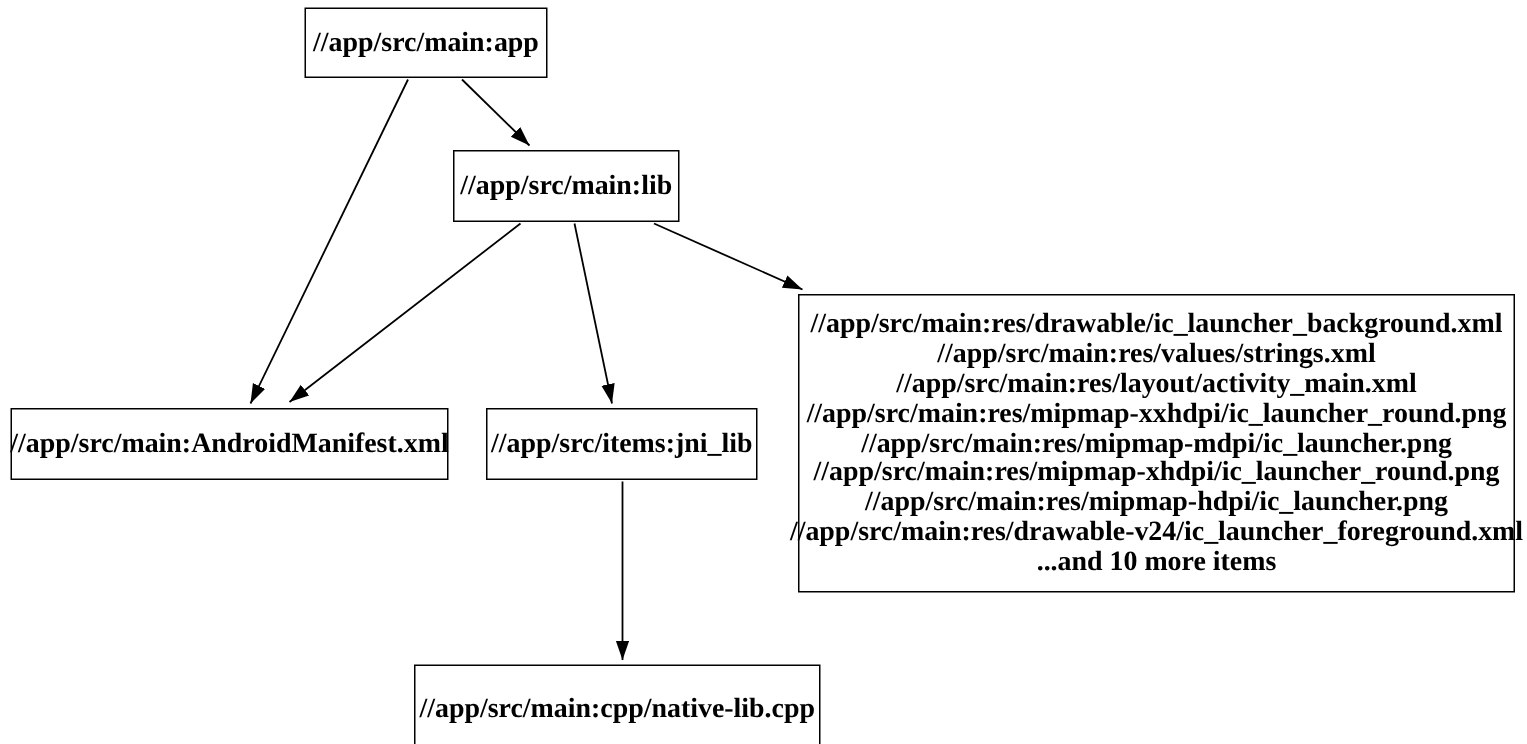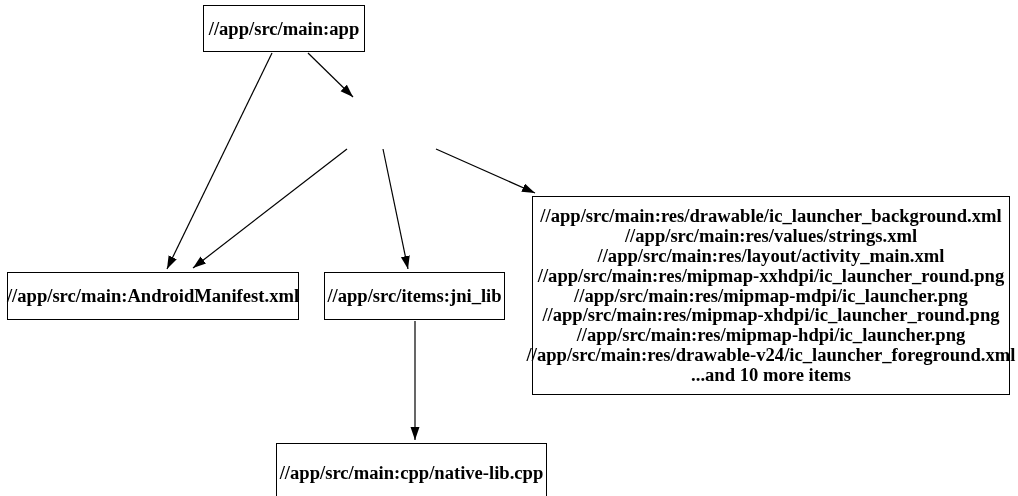--- a/index.html
+++ b/index.html
@@ -60,20 +60,23 @@
       <line x1="272" y1="53" x2="167" y2="269" class="edge" marker-end="url(#arrowhead)" style="stroke: rgb(0, 0, 0);"></line>
       <line x1="347" y1="149" x2="193" y2="268" class="edge" marker-end="url(#arrowhead)" style="stroke: rgb(0, 0, 0);"></line>
       <line x1="383" y1="149" x2="408" y2="269" class="edge" marker-end="url(#arrowhead)" style="stroke: rgb(0, 0, 0);"></line>
       <line x1="436" y1="149" x2="535" y2="193" class="edge" marker-end="url(#arrowhead)" style="stroke: rgb(0, 0, 0);"></line>
       <line x1="415" y1="321" x2="415" y2="440" class="edge" marker-end="url(#arrowhead)" style="stroke: rgb(0, 0, 0);"></line>
     </svg>
 
 <div class="node" style="left: 203px; top: 5px; width: 162px; height: 47px; border-color: rgb(0, 0, 0); background: rgb(255, 255, 255); color: rgb(0, 0, 0);">
       <div class="node-line">//app/src/main:app</div>
     </div>
+    <div class="node" style="left: 302px; top: 100px; width: 151px; height: 48px; border-color: rgb(0, 0, 0); background: rgb(255, 255, 255); color: rgb(0, 0, 0);">
+      <div class="node-line">//app/src/main:lib</div>
+    </div>
     <div class="node" style="left: 7px; top: 272px; width: 292px; height: 48px; border-color: rgb(0, 0, 0); background: rgb(255, 255, 255); color: rgb(0, 0, 0); text-align: center;">
       <div class="node-line">//app/src/main:AndroidManifest.xml</div>
     </div>
     <div class="node" style="left: 324px; top: 272px; width: 181px; height: 48px; border-color: rgb(0, 0, 0); background: rgb(255, 255, 255); color: rgb(0, 0, 0);">
       <div class="node-line">//app/src/items:jni_lib</div>
     </div>
     <div class="node" style="left: 532px; top: 196px; width: 478px; height: 199px; border-color: rgb(0, 0, 0); background: rgb(255, 255, 255); color: rgb(0, 0, 0);">
       <div class="node-line">//app/src/main:res/drawable/ic_launcher_background.xml</div>
       <div class="node-line">//app/src/main:res/values/strings.xml</div>
       <div class="node-line">//app/src/main:res/layout/activity_main.xml</div>

